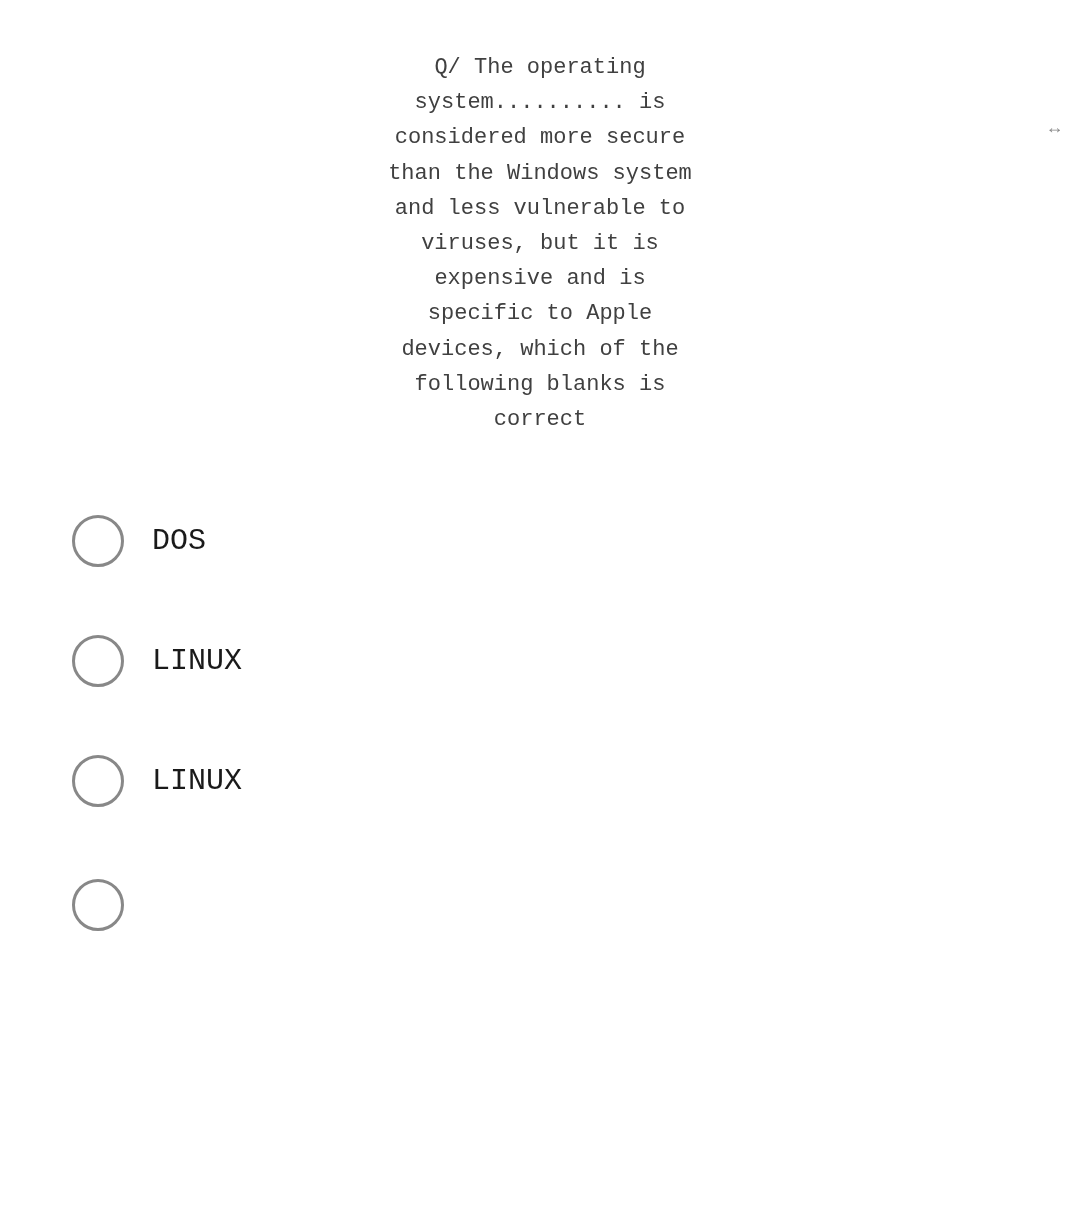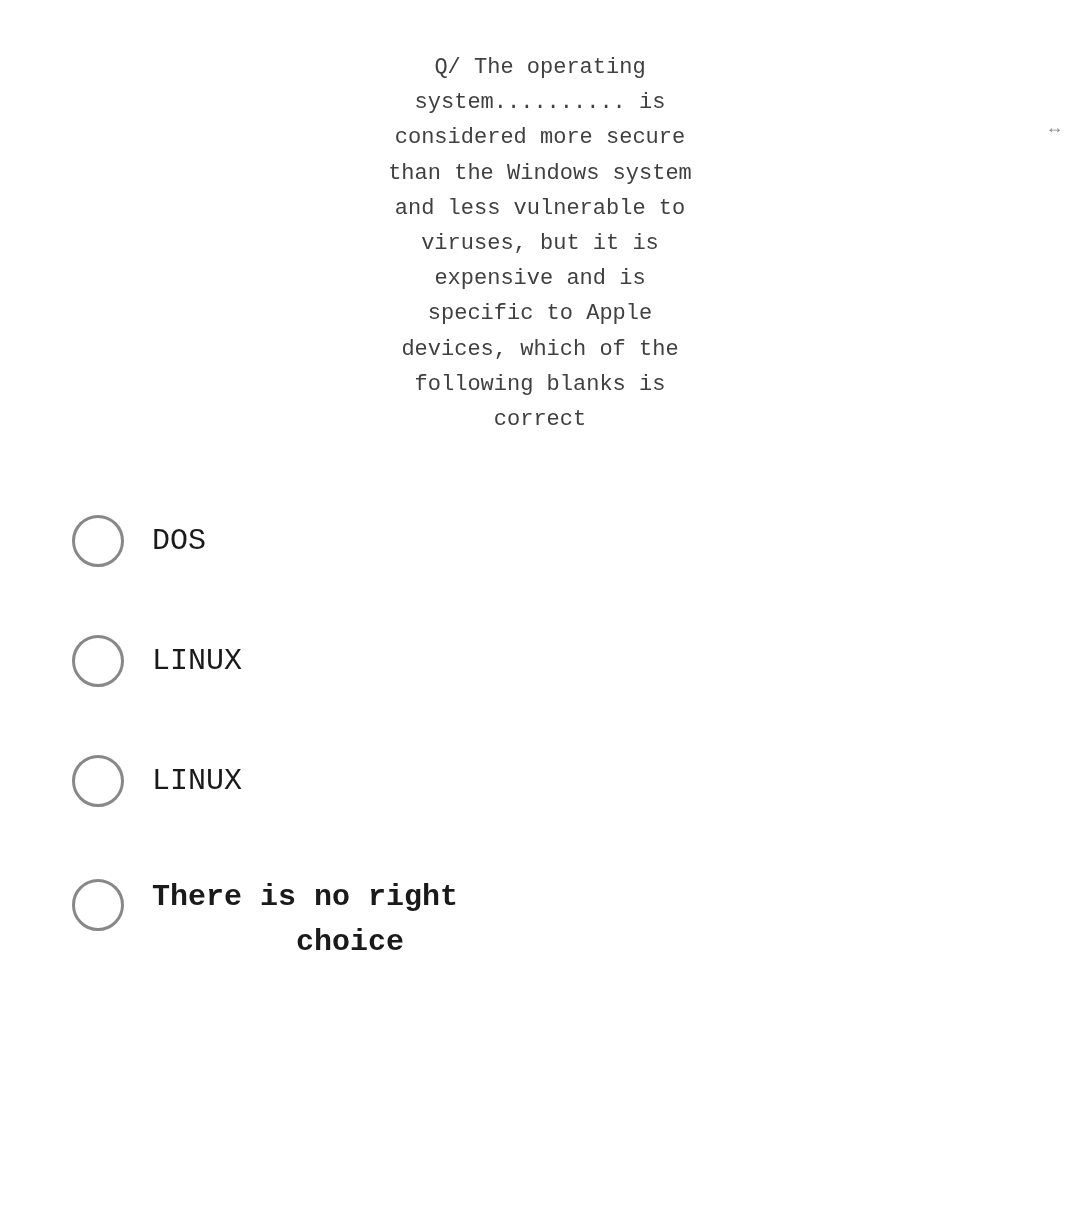--- a/index.html
+++ b/index.html
@@ -124,17 +124,16 @@
       <span class="option-label">LINUX</span>
     </div>
 
     <div class="option-row">
       <div class="radio-circle"></div>
       <span class="option-label">LINUX</span>
     </div>
 
     <div class="option-row last-option">
       <div class="radio-circle"></div>
-      <span class="option-label bold">There is no right<br>&nbsp;&nbsp;&nbsp;&nbsp;&nbsp;&nbsp;&nbsp;&nbsp;choice</span>
     </div>
 
   </div>
 </div>
 
 </body></html>

